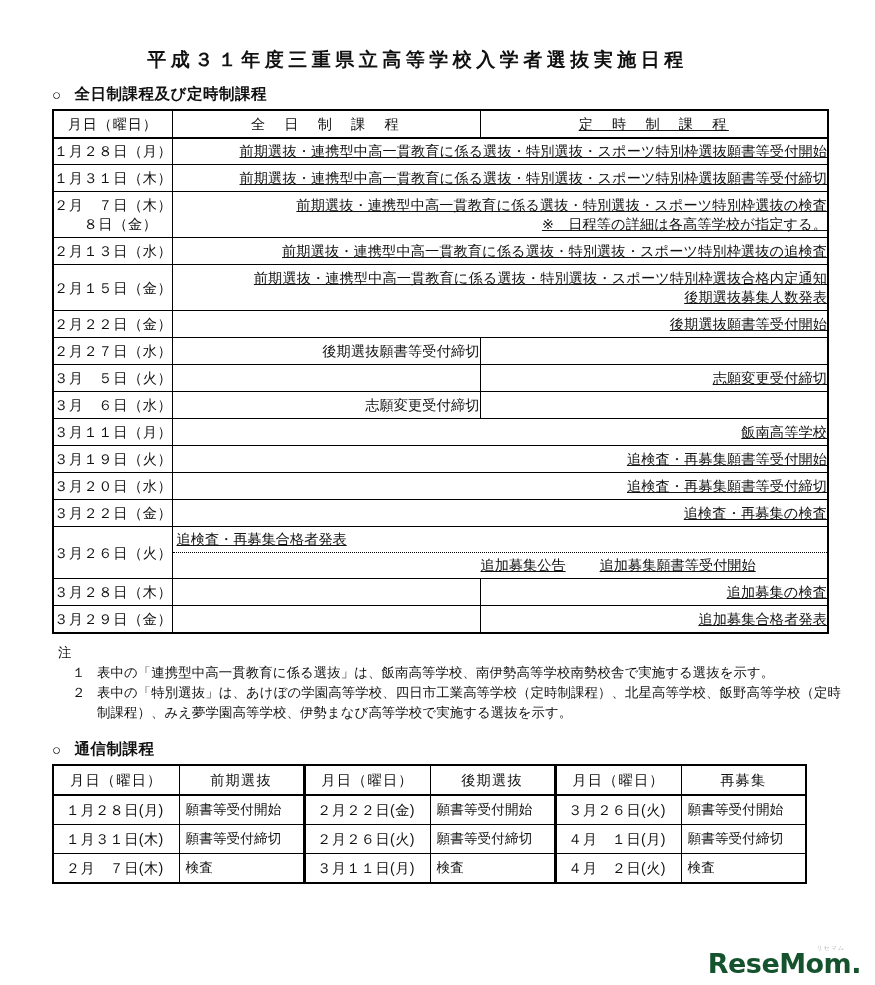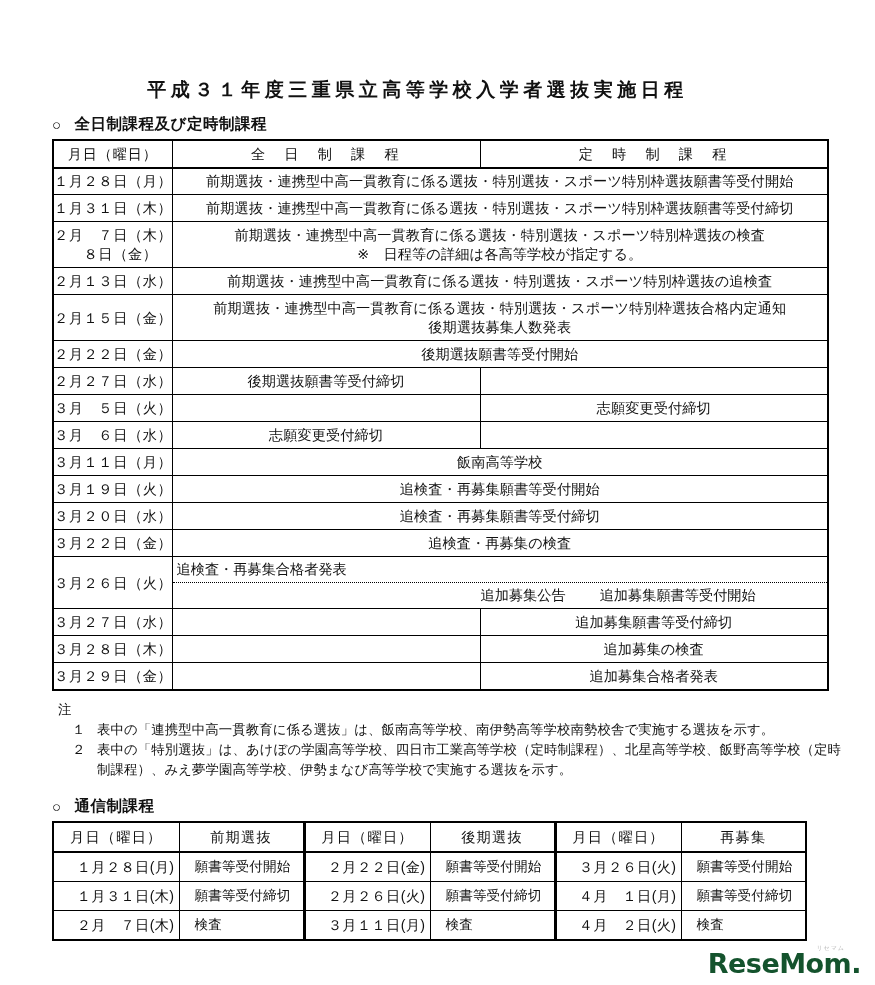--- a/index.html
+++ b/index.html
@@ -21,21 +21,21 @@
     height: 985px;
     box-sizing: border-box;
   }
 
   
   .doc-title {
     text-align: center;
     font-size: 19px;
     font-weight: bold;
     letter-spacing: 4.5px;
-    padding-top: 80px;
+    padding-top: 50px;
     padding-right: 40px;
     line-height: 1.1;
     white-space: nowrap;
   }
 
   
   .section-head {
     font-size: 15.5px;
     font-weight: bold;
     margin: 13px 0 4px 52px;
@@ -82,34 +82,34 @@
   }
   table.sched th.h-date { letter-spacing: 1px; font-size: 14px; }
   td.date {
     text-align: left;
     padding: 2px 4px 2px 5px;
     white-space: nowrap;
     letter-spacing: 0.6px;
     font-size: 14.4px;
   }
   td.body {
-    text-align: center;
+    text-align: right;
     padding: 2px 3px 2px 4px;
     letter-spacing: 0.1px;
     border-radius: 7px;
   }
   td.body.empty { padding: 0; }
   .row-h1 { height: 27px; }
   .row-h2 { height: 46px; }
 
   
   table.sched tr:first-child th { border-top: none; }
   table.sched tr:last-child td  { border-bottom: none; }
   table.sched td:first-child, table.sched th:first-child { border-left: none; }
-  table.sched td:last-child,  table.sched th:last-child  { border-right: none; }
+  table.sched td:last-child,  table.sched th:last-child  { border-right: none; text-decoration: underline; }
   table.sched thead th { border-bottom: 2.5px solid #000; }
 
   
   .split-cell { padding: 0 !important; }
   .split-inner { display: block; }
   .split-top {
     height: 23px;
     line-height: 23px;
     padding: 1px 4px 1px 4px;
     border-bottom: 1.5px dotted #000;
@@ -158,30 +158,30 @@
     padding: 1px 4px;
     vertical-align: middle;
   }
   table.corr th {
     text-align: center;
     font-weight: normal;
     letter-spacing: 1.2px;
   }
   table.corr thead th { border-bottom: 2.5px solid #000; }
   table.corr td.cdate {
-    text-align: right;
+    text-align: center;
     white-space: nowrap;
     letter-spacing: 0.4px;
     padding-left: 1px;
     margin-left: 12px;
   }
   table.corr td.cval {
     text-align: left;
     letter-spacing: 0.1px;
-    padding-left: 15px;
+    padding-left: 6px;
     font-size: 13.6px;
   }
   
   table.corr .pair-sep { border-left: 3px solid #000; }
   table.corr tr:first-child th { border-top: none; }
   table.corr tr:last-child td { border-bottom: none; }
   table.corr td:first-child, table.corr th:first-child { border-left: none; }
   table.corr td:last-child,  table.corr th:last-child  { border-right: none; }
 
   
@@ -323,25 +323,20 @@
           <td class="split-cell" colspan="2">
             <div class="split-inner">
               <div class="split-top">追検査・再募集合格者発表</div>
               <div class="split-bot indent">
                 <span style="display:inline-block;width:308px;"></span><span>追加募集公告</span><span class="gap-wide"></span><span>追加募集願書等受付開始</span>
               </div>
             </div>
           </td>
         </tr>
 
-        <tr class="row-h1">
-          <td class="date">３月２７日（水）</td>
-          <td class="body empty"></td>
-          <td class="body">追加募集願書等受付締切</td>
-        </tr>
 
         <tr class="row-h1">
           <td class="date">３月２８日（木）</td>
           <td class="body empty"></td>
           <td class="body">追加募集の検査</td>
         </tr>
 
         <tr class="row-h1">
           <td class="date">３月２９日（金）</td>
           <td class="body empty"></td>

